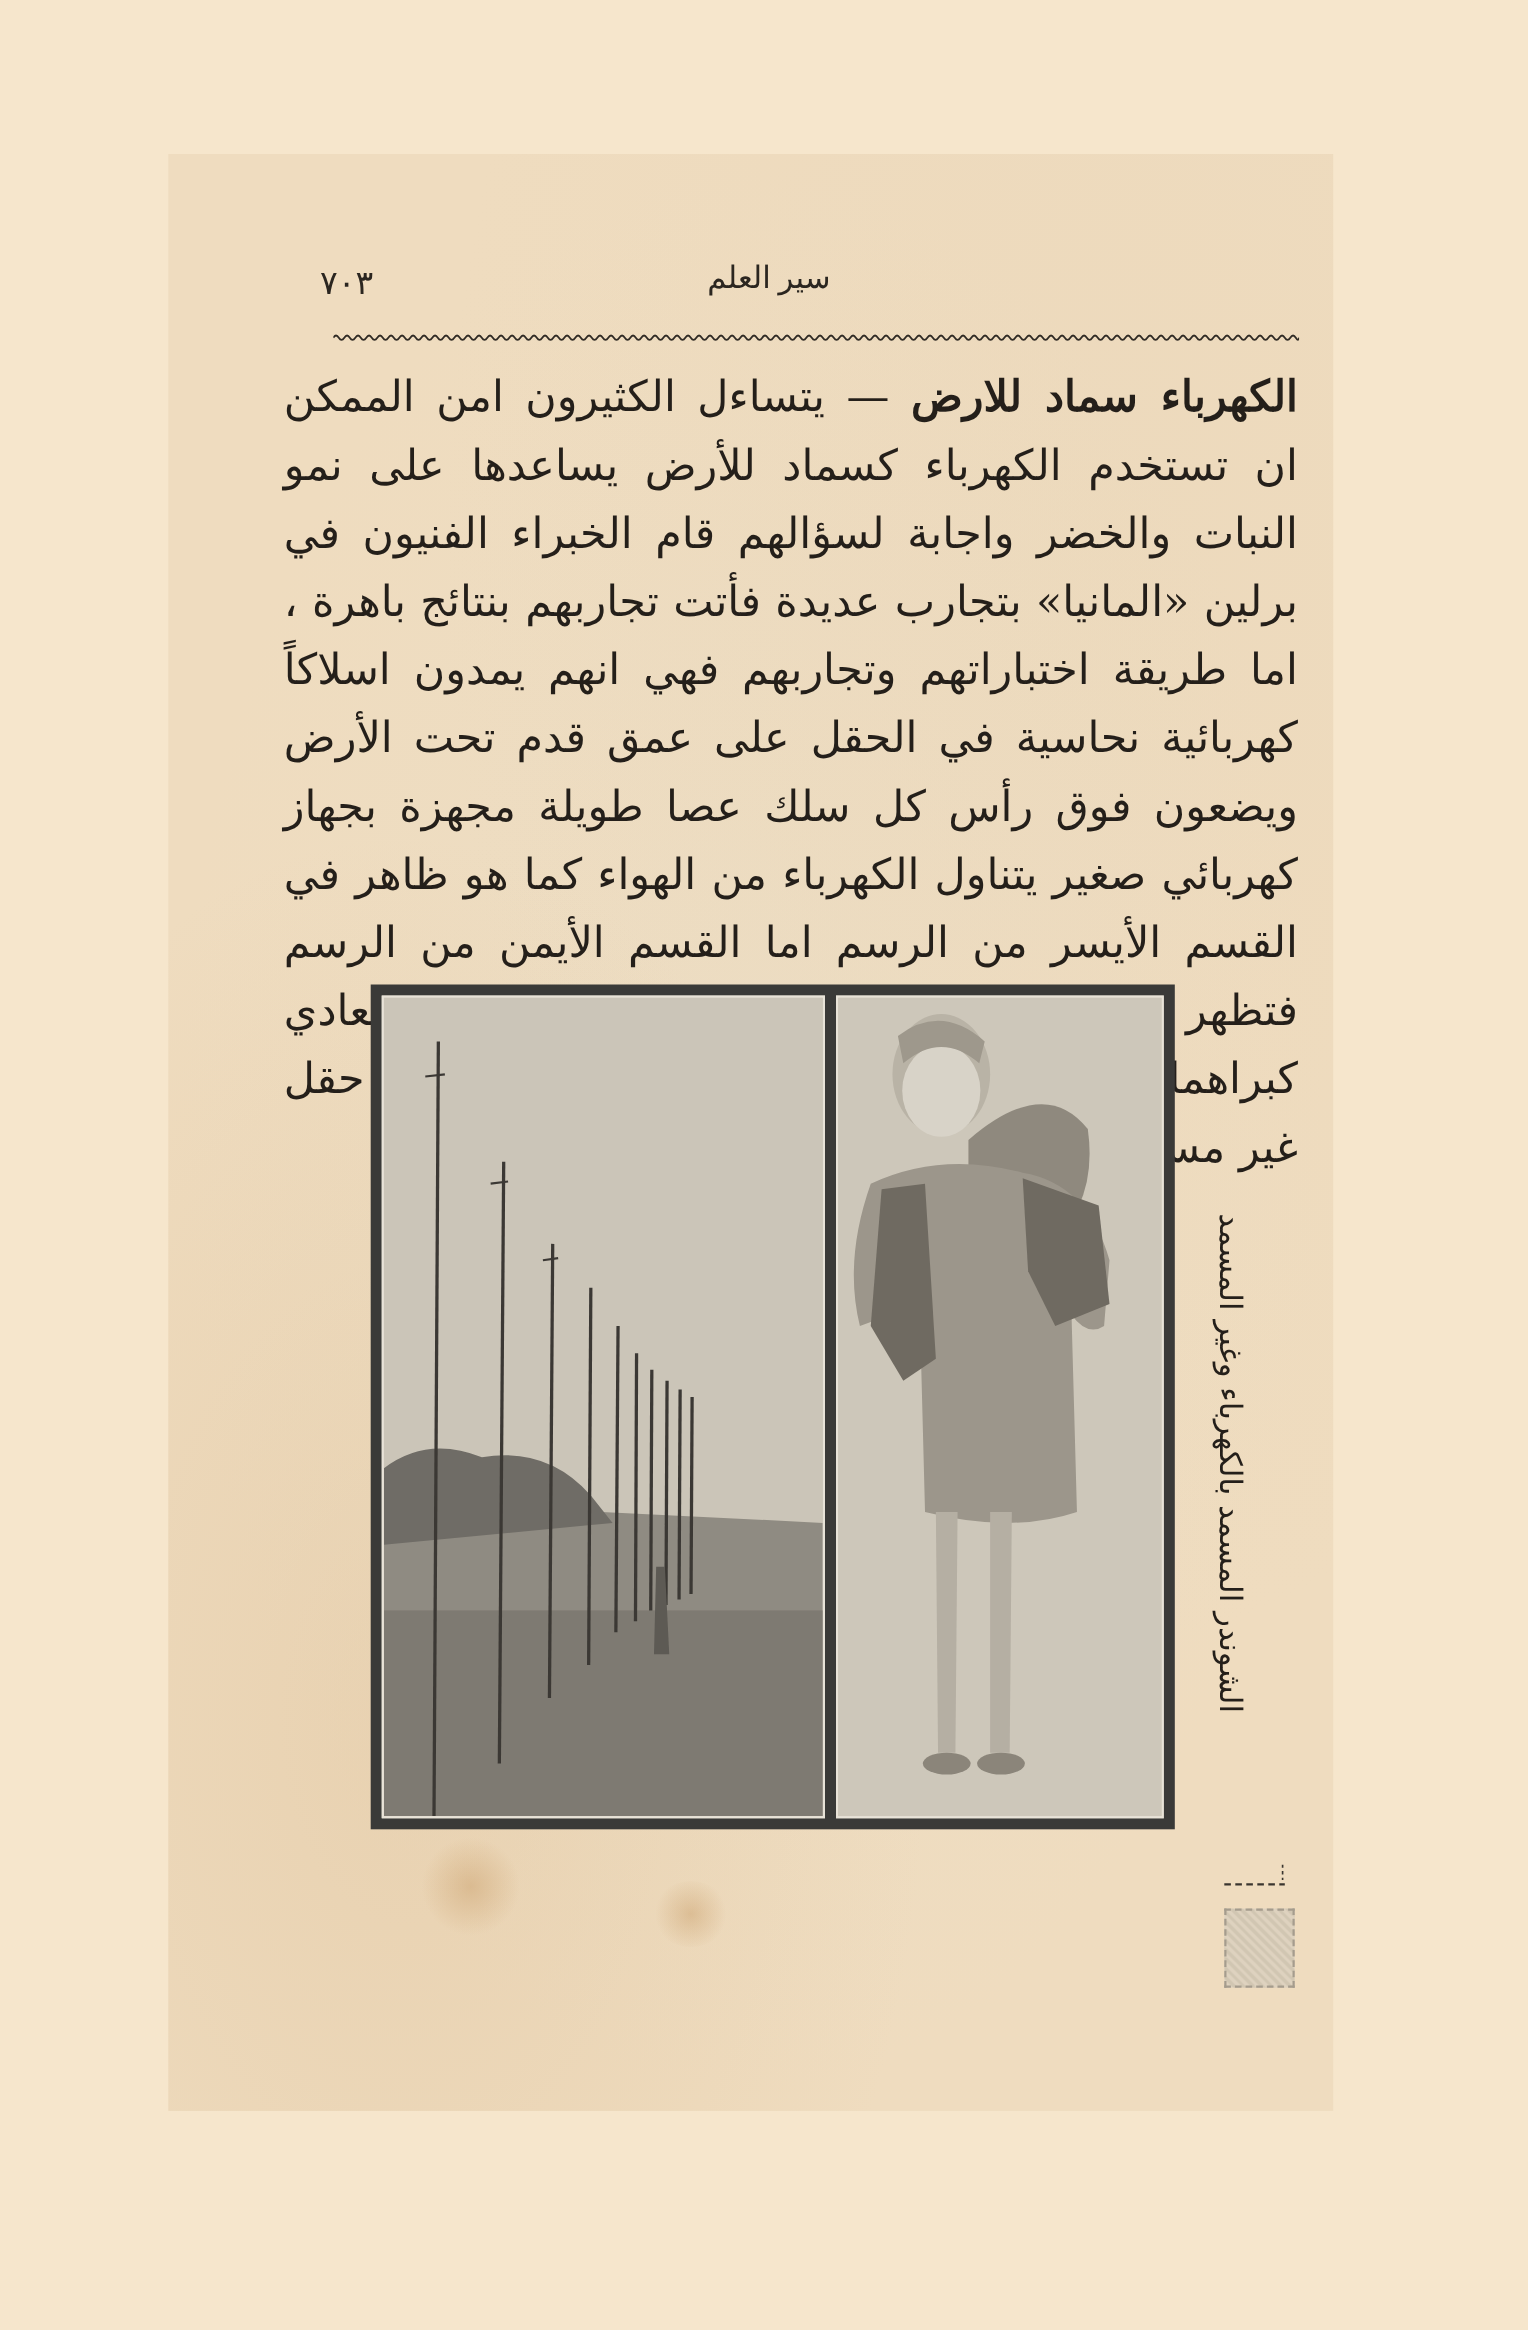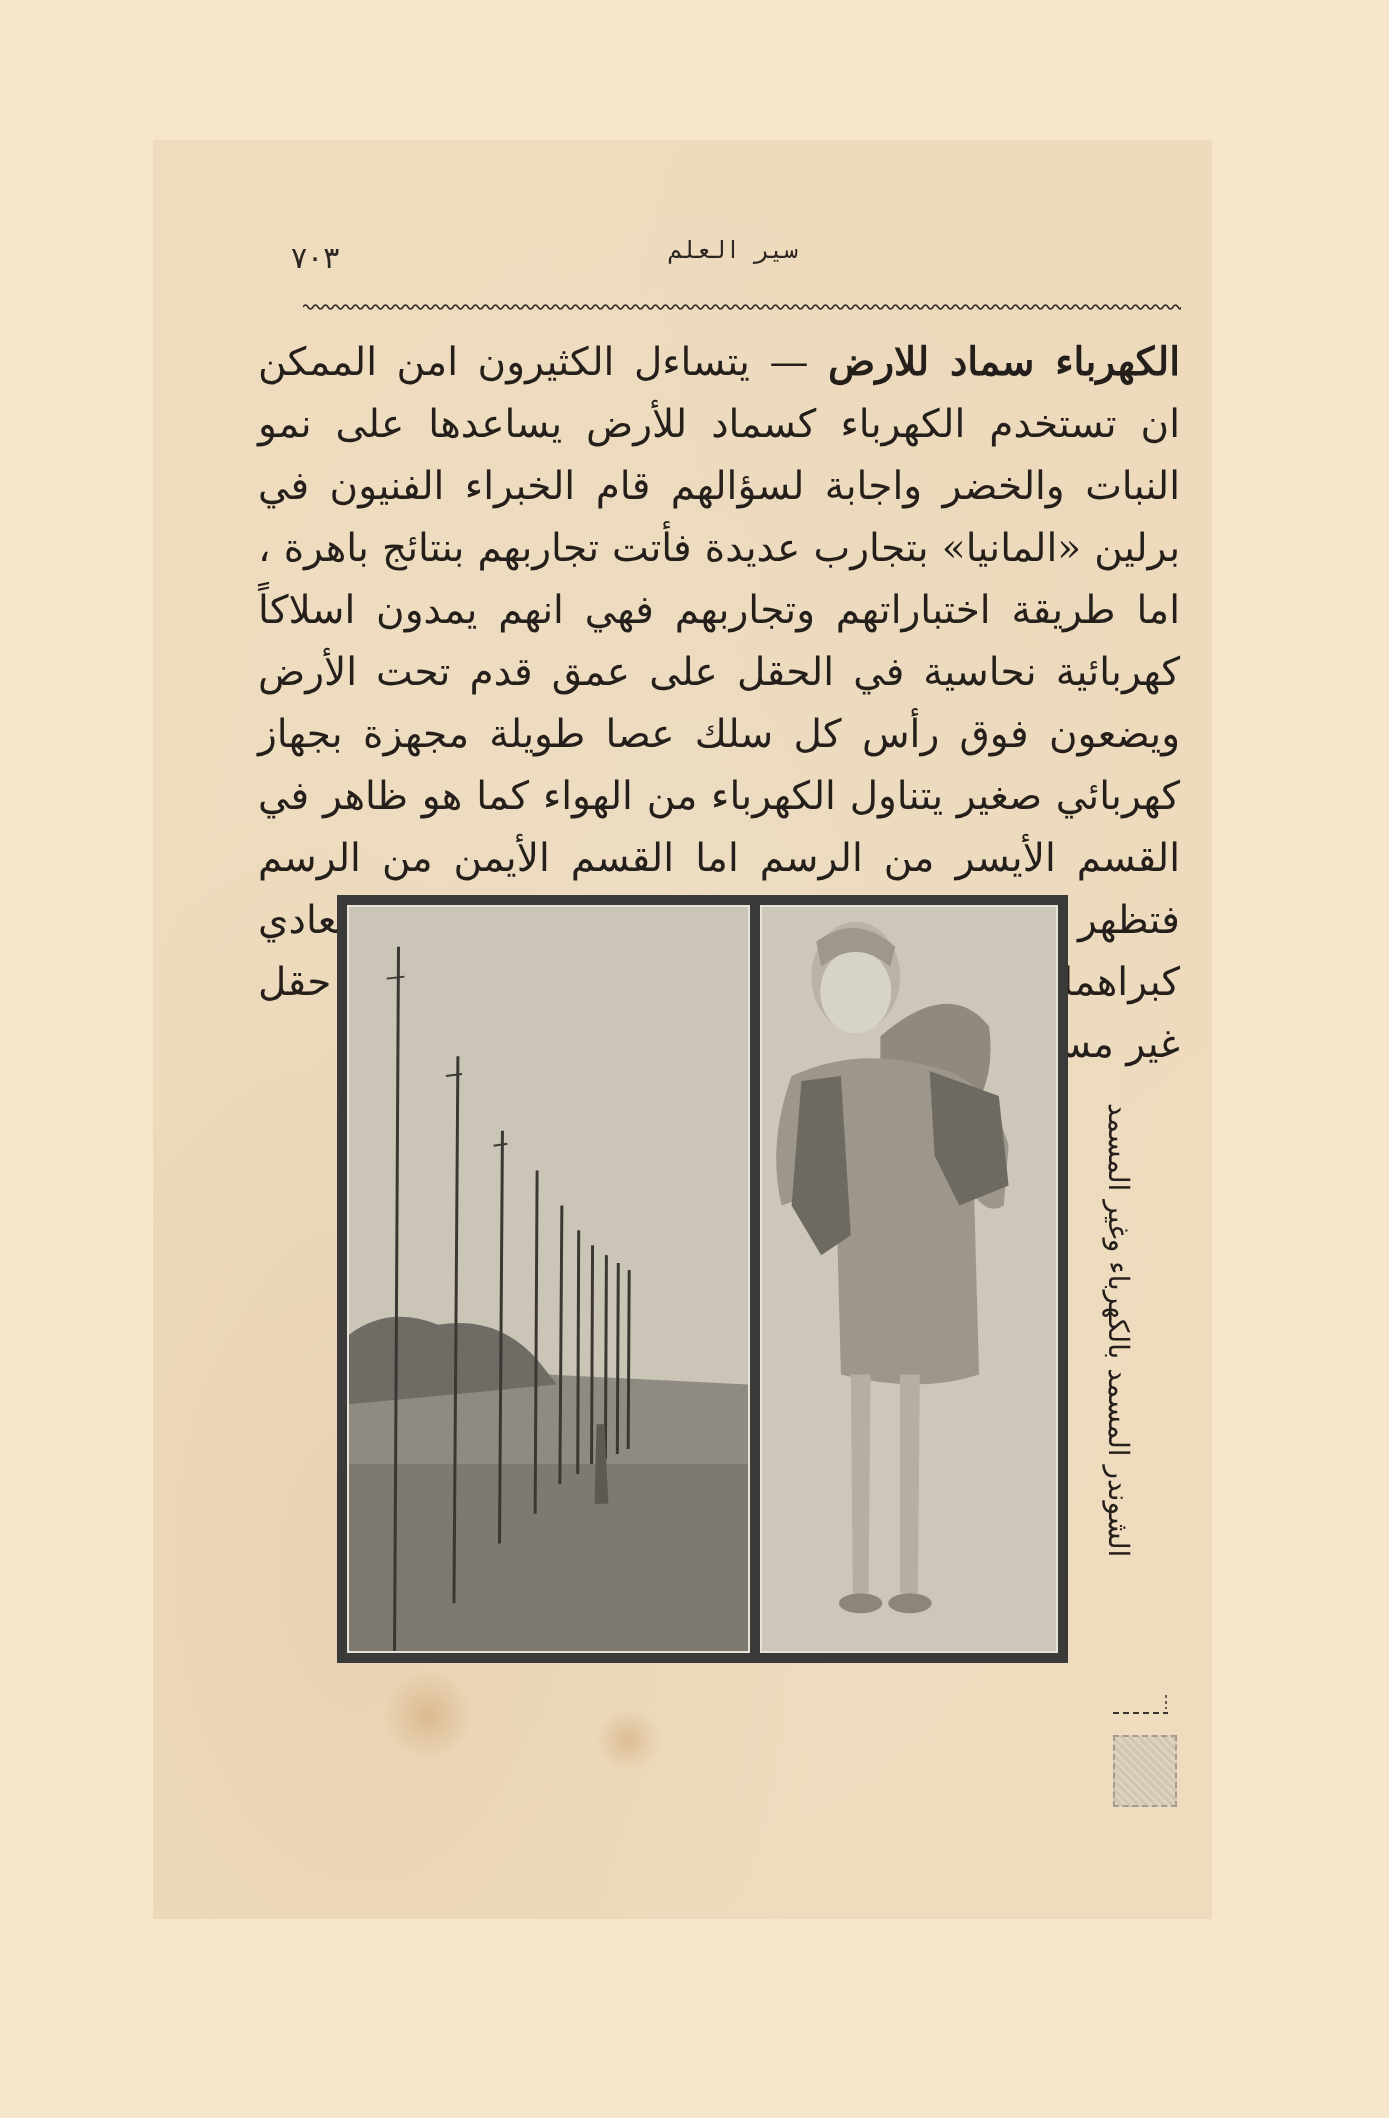--- a/index.html
+++ b/index.html
@@ -39,25 +39,25 @@
       top: 100px;
       font-size: 30px;
       color: #2b2620;
       direction: rtl;
     }
     .journal-title {
       position: absolute;
       left: 490px;
       top: 96px;
       width: 180px;
-      text-align: center;
-      font-size: 24px;
+      text-align: left;
+      font-size: 28px;
       color: #2b2620;
       direction: rtl;
-      font-family: Liberation Mono, monospace;
+      font-family: Liberation Serif, serif;
     }
     .wavy-rule {
       position: absolute;
       left: 150px;
       top: 162px;
       width: 878px;
       height: 10px;
     }
     .article {
       position: absolute;

